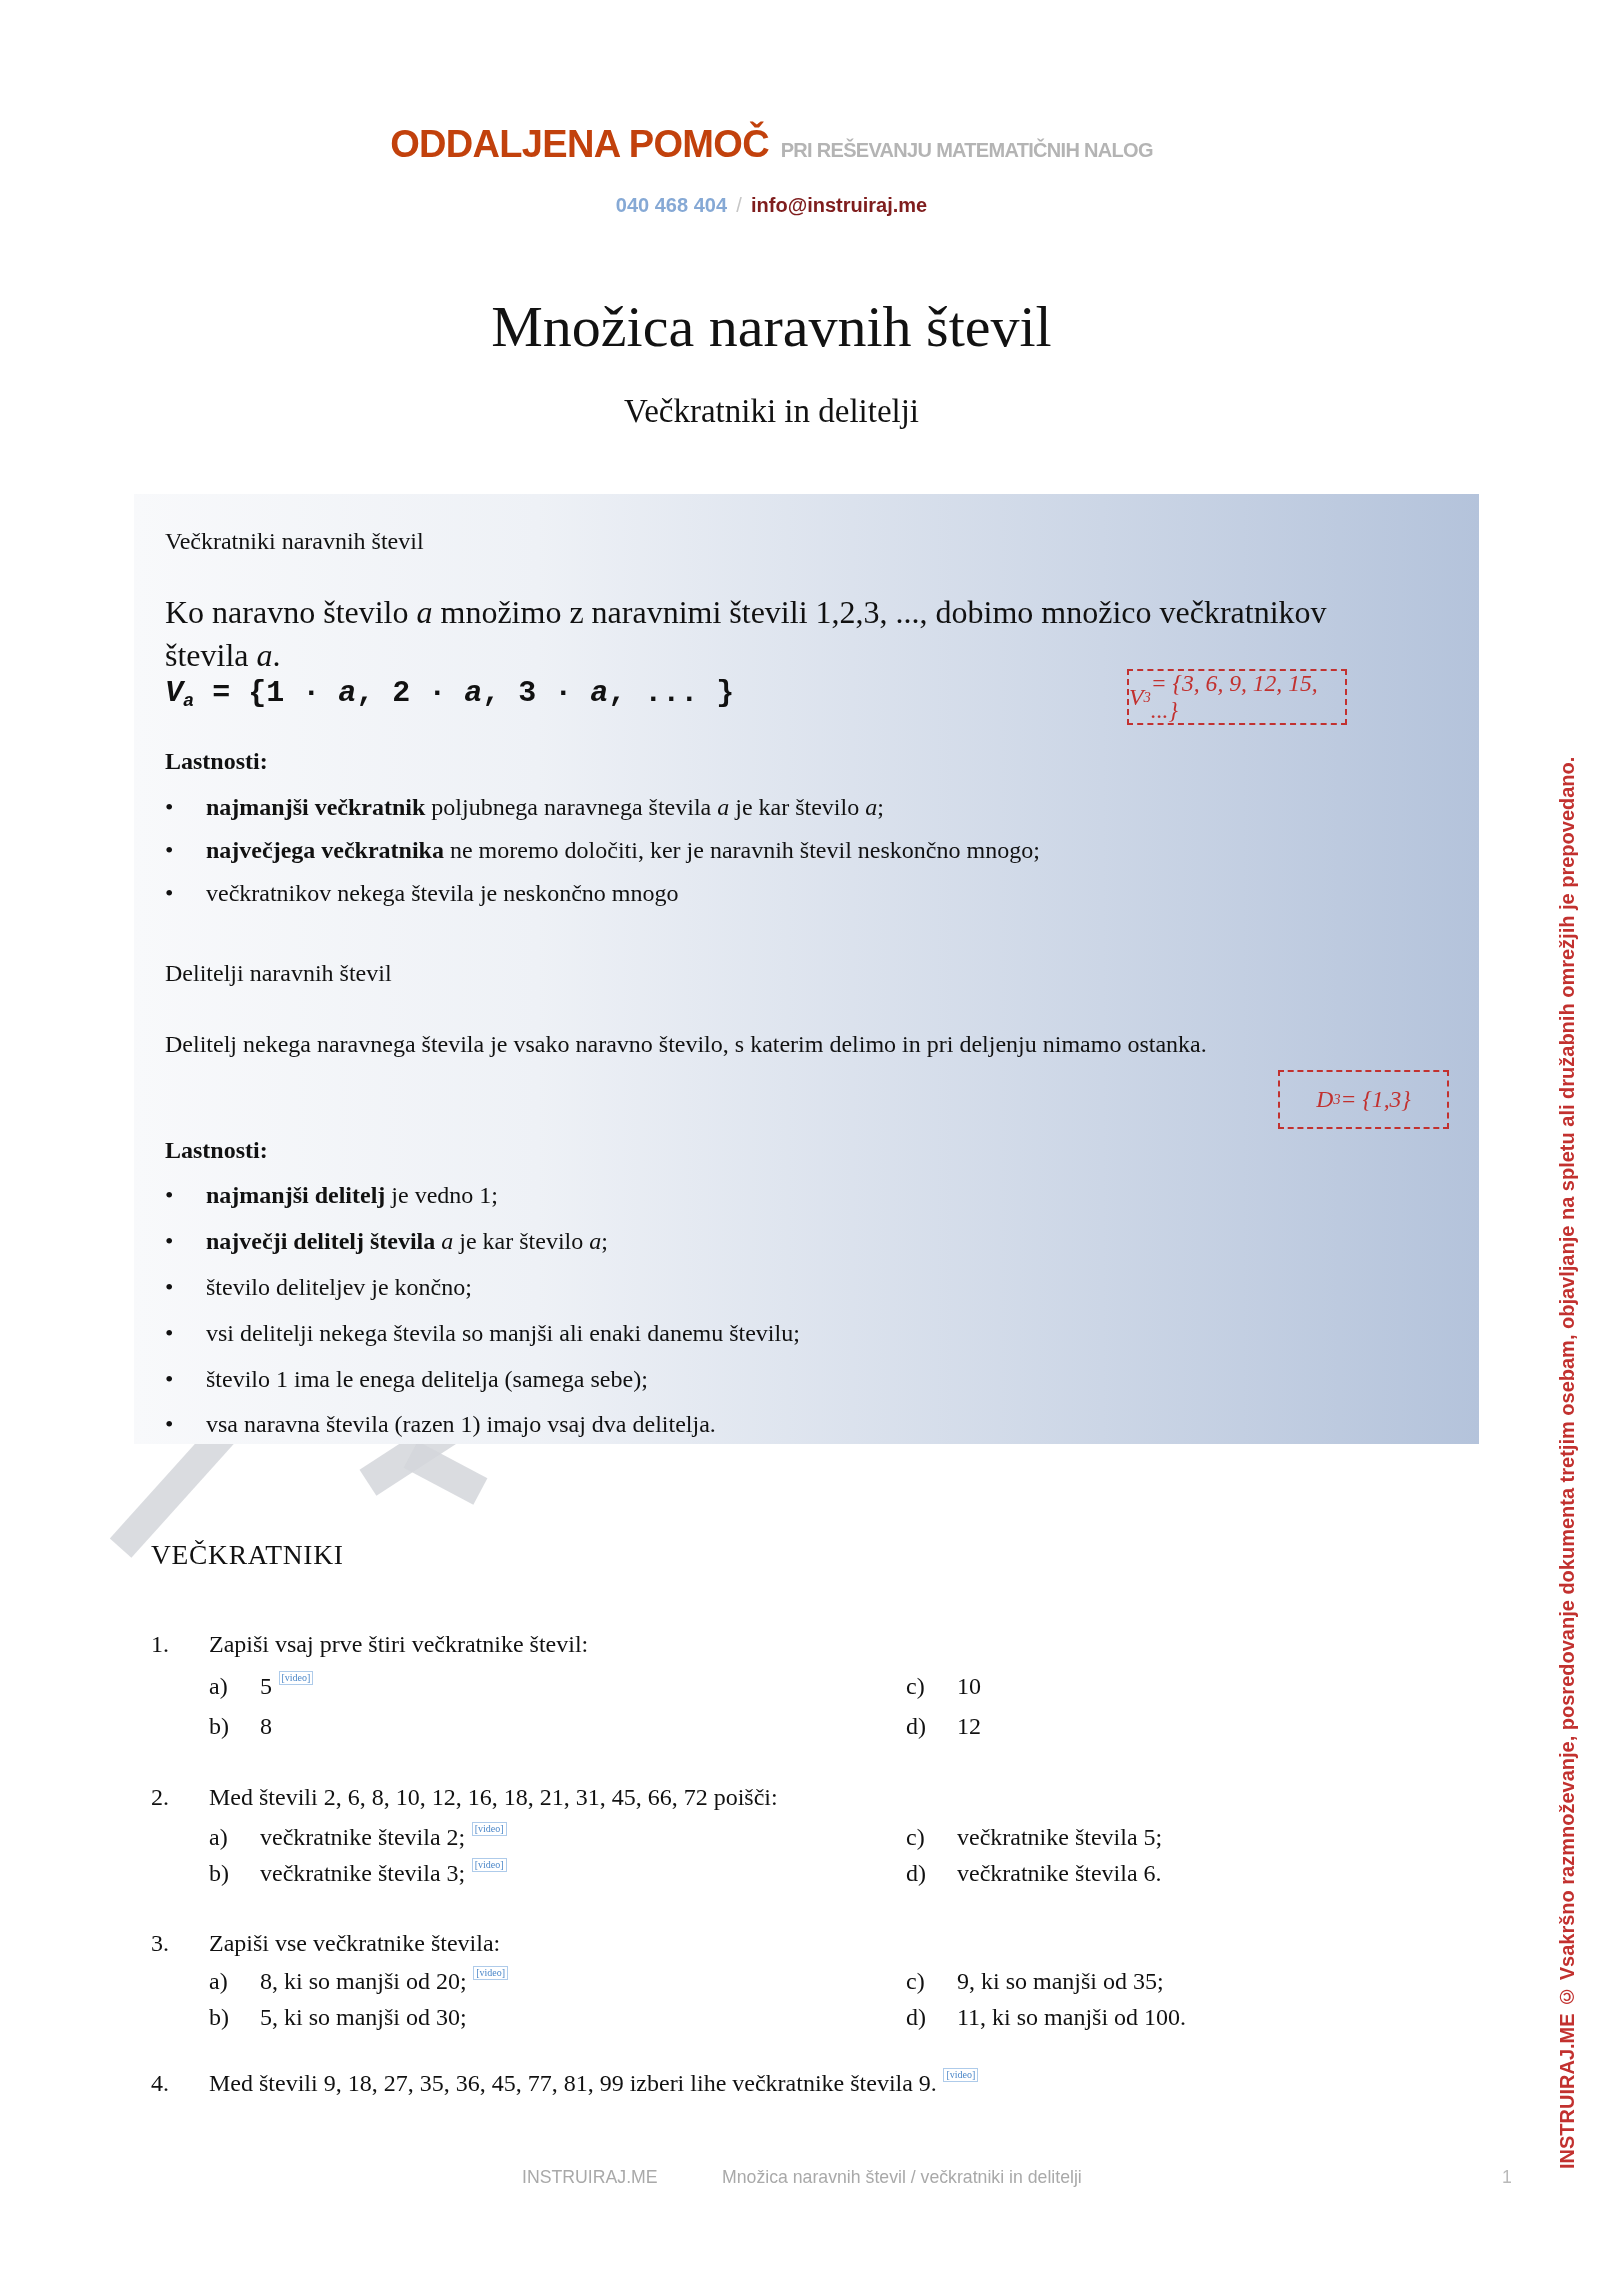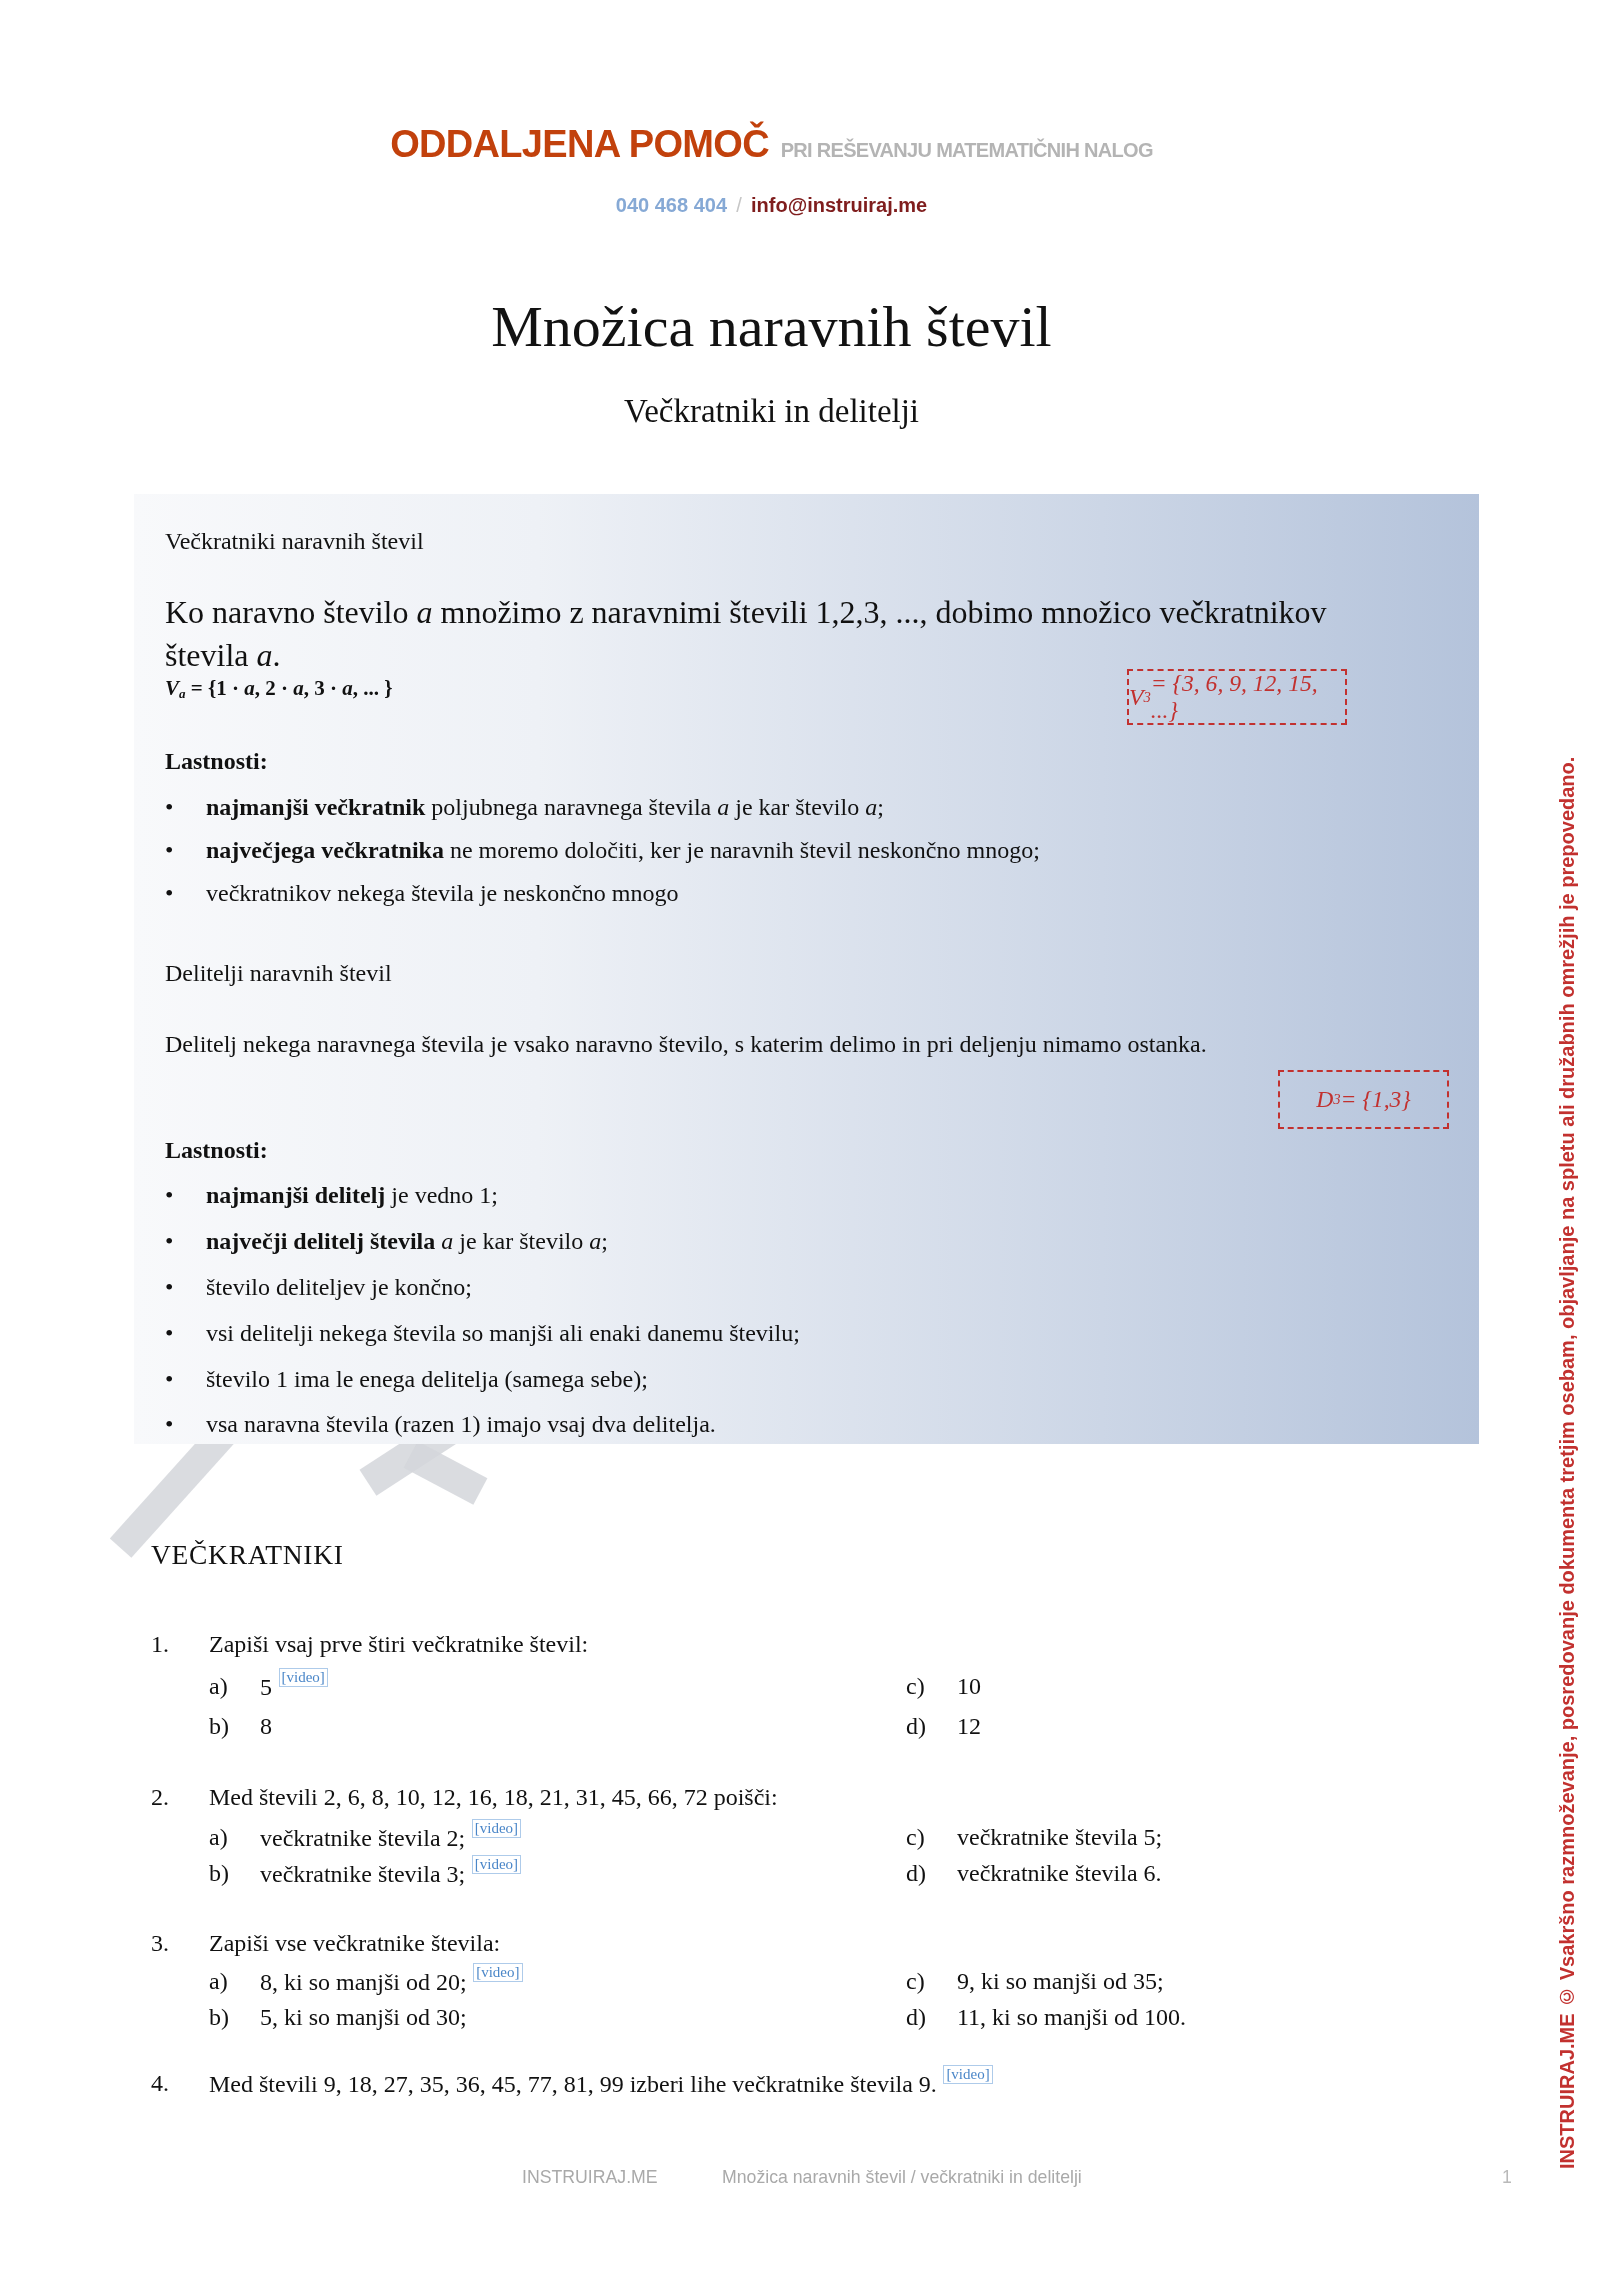--- a/index.html
+++ b/index.html
@@ -35,37 +35,37 @@
   
   .infobox{
     left:134px;top:494px;width:1345px;height:950px;z-index:2;
     background:linear-gradient(to right,#f8f9fb 0%,#eef1f6 30%,#ccd6e6 72%,#b4c3db 100%);
   }
   .infobox .h{font-size:24px;color:#121212;}
   .lastnosti{font-weight:bold;font-size:24px;}
   .bullet-row{position:absolute;left:31px;right:39px;}
   .bullet-dot{position:absolute;left:0;top:0;font-size:24px;}
   .bullet-text{position:absolute;left:41px;top:0;font-size:24px;white-space:nowrap;}
-  .formula{font-weight:bold;font-size:21px;}
+  .formula{font-weight:bold;font-size:30px;font-family:Liberation Mono, monospace;}
   .redbox{
     border:2px dashed #c2312f;color:#c2312f;
     display:flex;align-items:center;justify-content:center;
     font-size:23.6px;background:transparent;
   }
 
   
   .section-h{left:151px;top:1539px;font-size:27.5px;letter-spacing:0.7px;color:#121212;}
   .ex-num{position:absolute;left:151px;font-size:24px;}
   .ex-intro{position:absolute;left:209px;font-size:24px;white-space:nowrap;}
   .it-label{position:absolute;font-size:24px;}
   .it-text{position:absolute;font-size:24px;white-space:nowrap;}
   .col1l{left:209px;} .col1t{left:260px;}
   .col2l{left:906px;} .col2t{left:957px;}
   sup.video{
-    font-family:"Liberation Serif",serif;font-size:15px;color:#4a86c8;
+    font-family:"Liberation Serif",serif;font-size:10px;color:#4a86c8;
     border:1.3px solid #aecbea;padding:0 2px 1.3px 2px;margin-left:6.5px;
     position:relative;top:-3.9px;vertical-align:super;letter-spacing:0;
   }
 
   
   .footer{top:2167px;left:0;width:1622px;height:26px;font-size:17.7px;color:#a9a9a9;}
   .f-brand{position:absolute;left:522px;letter-spacing:0;}
   .f-doc{position:absolute;left:722px;}
   .f-page{position:absolute;left:1502px;color:#b9b9b9;}
 

